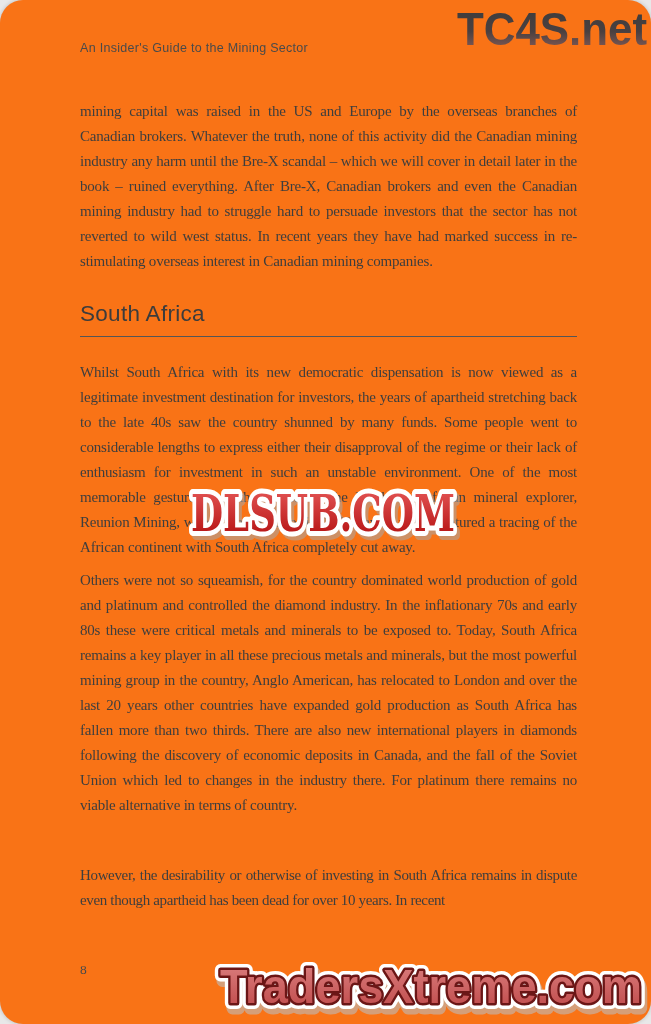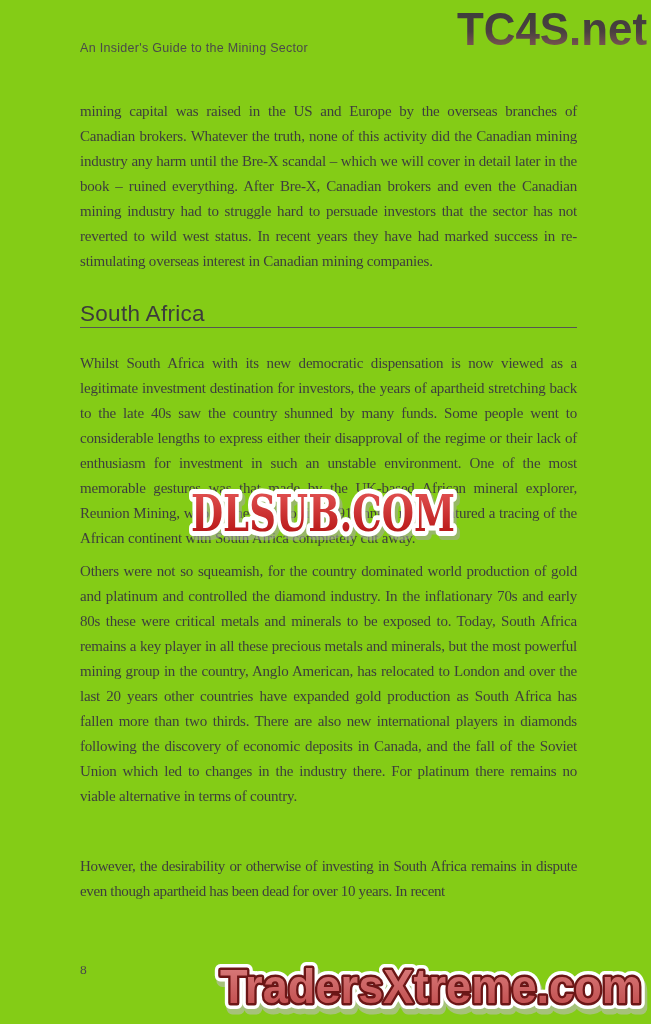--- a/index.html
+++ b/index.html
@@ -1,24 +1,25 @@
 <!DOCTYPE html>
 <html><head>
 <meta charset="utf-8">
 <style>
   html, body { margin: 0; padding: 0; background: #e8e8e8; }
   .page {
     position: relative;
     width: 651px;
     height: 1024px;
     margin: 0 auto;
-    background: #84cc16;
+    background: #f97316;
     font-family: "Liberation Serif", serif;
     overflow: hidden;
     box-shadow: 0 0 4px rgba(0,0,0,.2);
+    border-radius: 23px;
   }
   .running-header {
     position: absolute;
     left: 80px;
     top: 41px;
     font-family: "Liberation Sans", sans-serif;
     font-size: 12.5px;
     color: #4a4a4a;
     letter-spacing: 0.3px;
   }
@@ -36,20 +37,21 @@
   .content p { margin: 0 0 8px 0; font-family: Liberation Serif, serif; }
   .content p.tight { letter-spacing: -0.35px; margin-top: 45px; }
   .section-heading {
     font-family: "Liberation Sans", sans-serif;
     font-weight: 400;
     font-size: 22.5px;
     line-height: 26px;
     color: #3c3c3c;
     letter-spacing: 0.3px;
     margin: 27px 0 23px 0;
+    padding-bottom: 9px;
     border-bottom: 1px solid #555555;
     text-align: left;
   }
   .page-number {
     position: absolute;
     left: 80px;
     top: 962px;
     font-size: 13.5px;
     color: #4a4a4a;
   }

